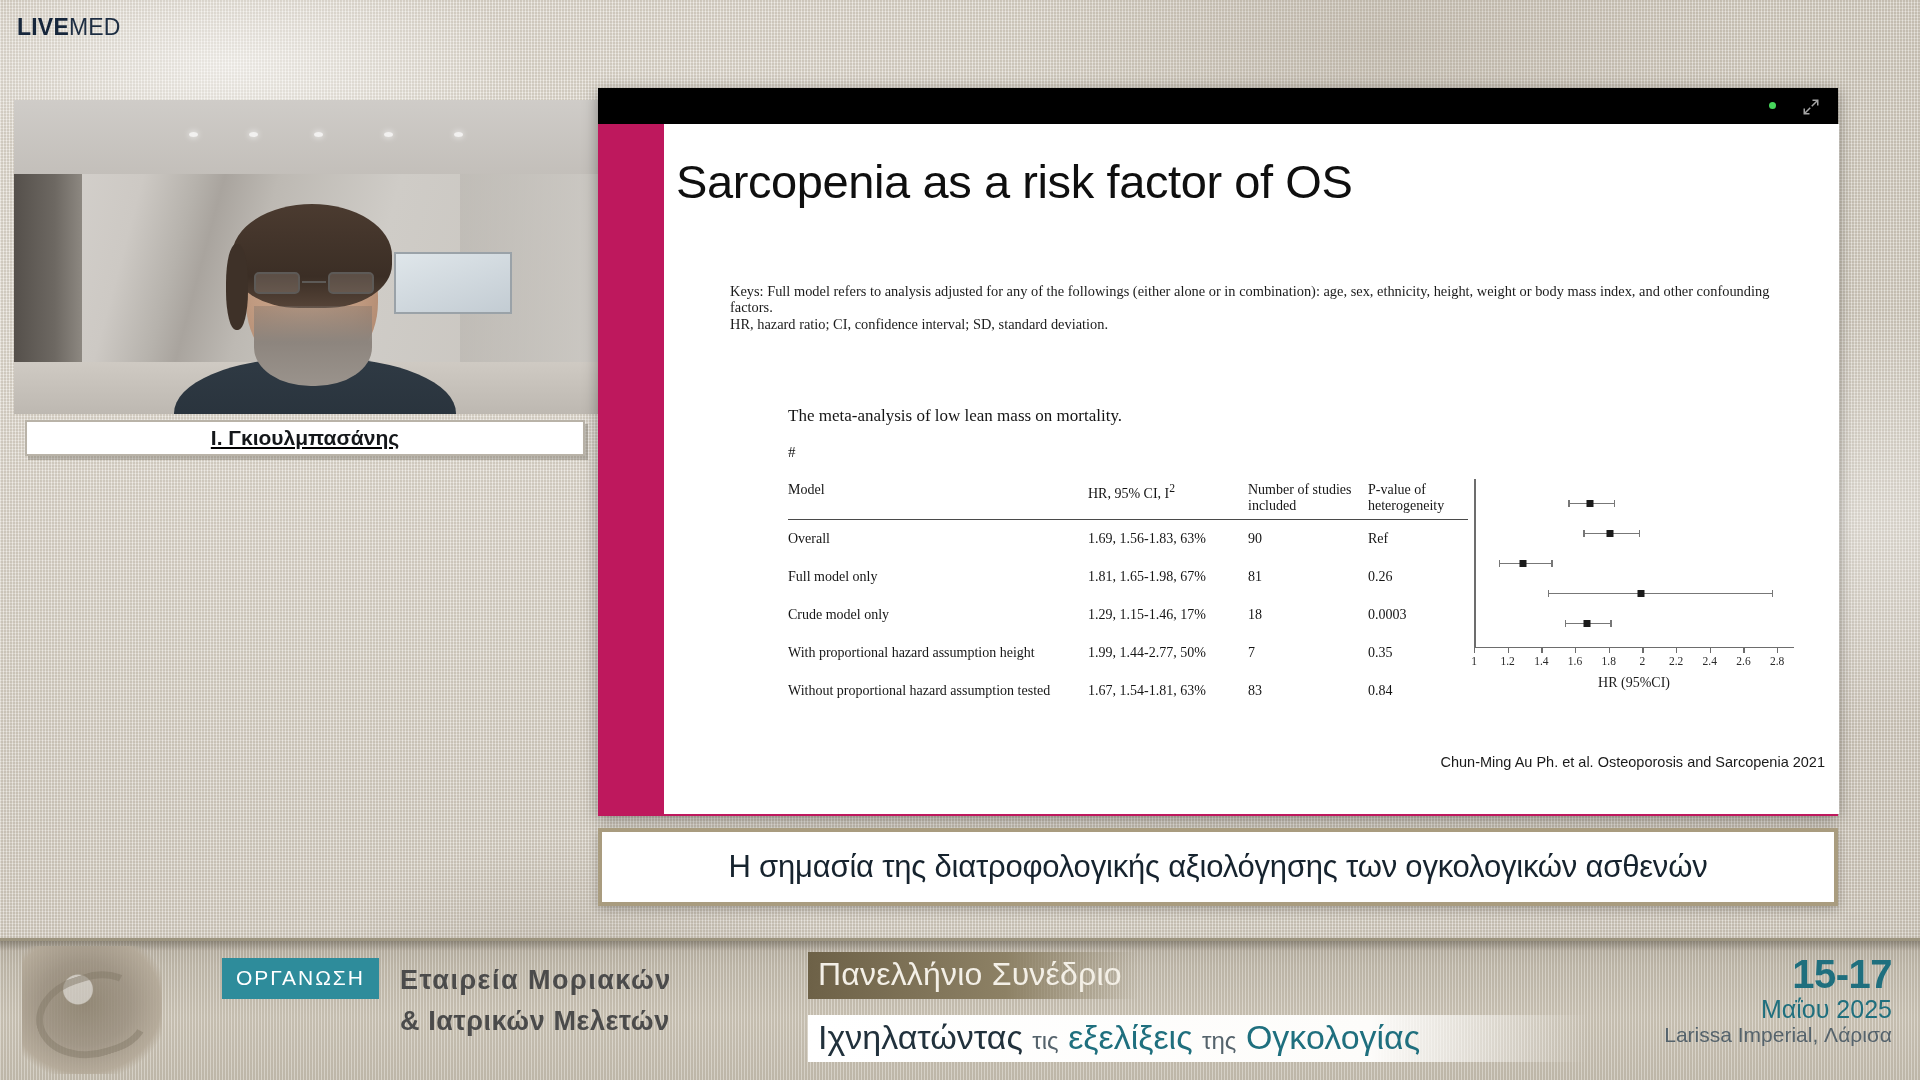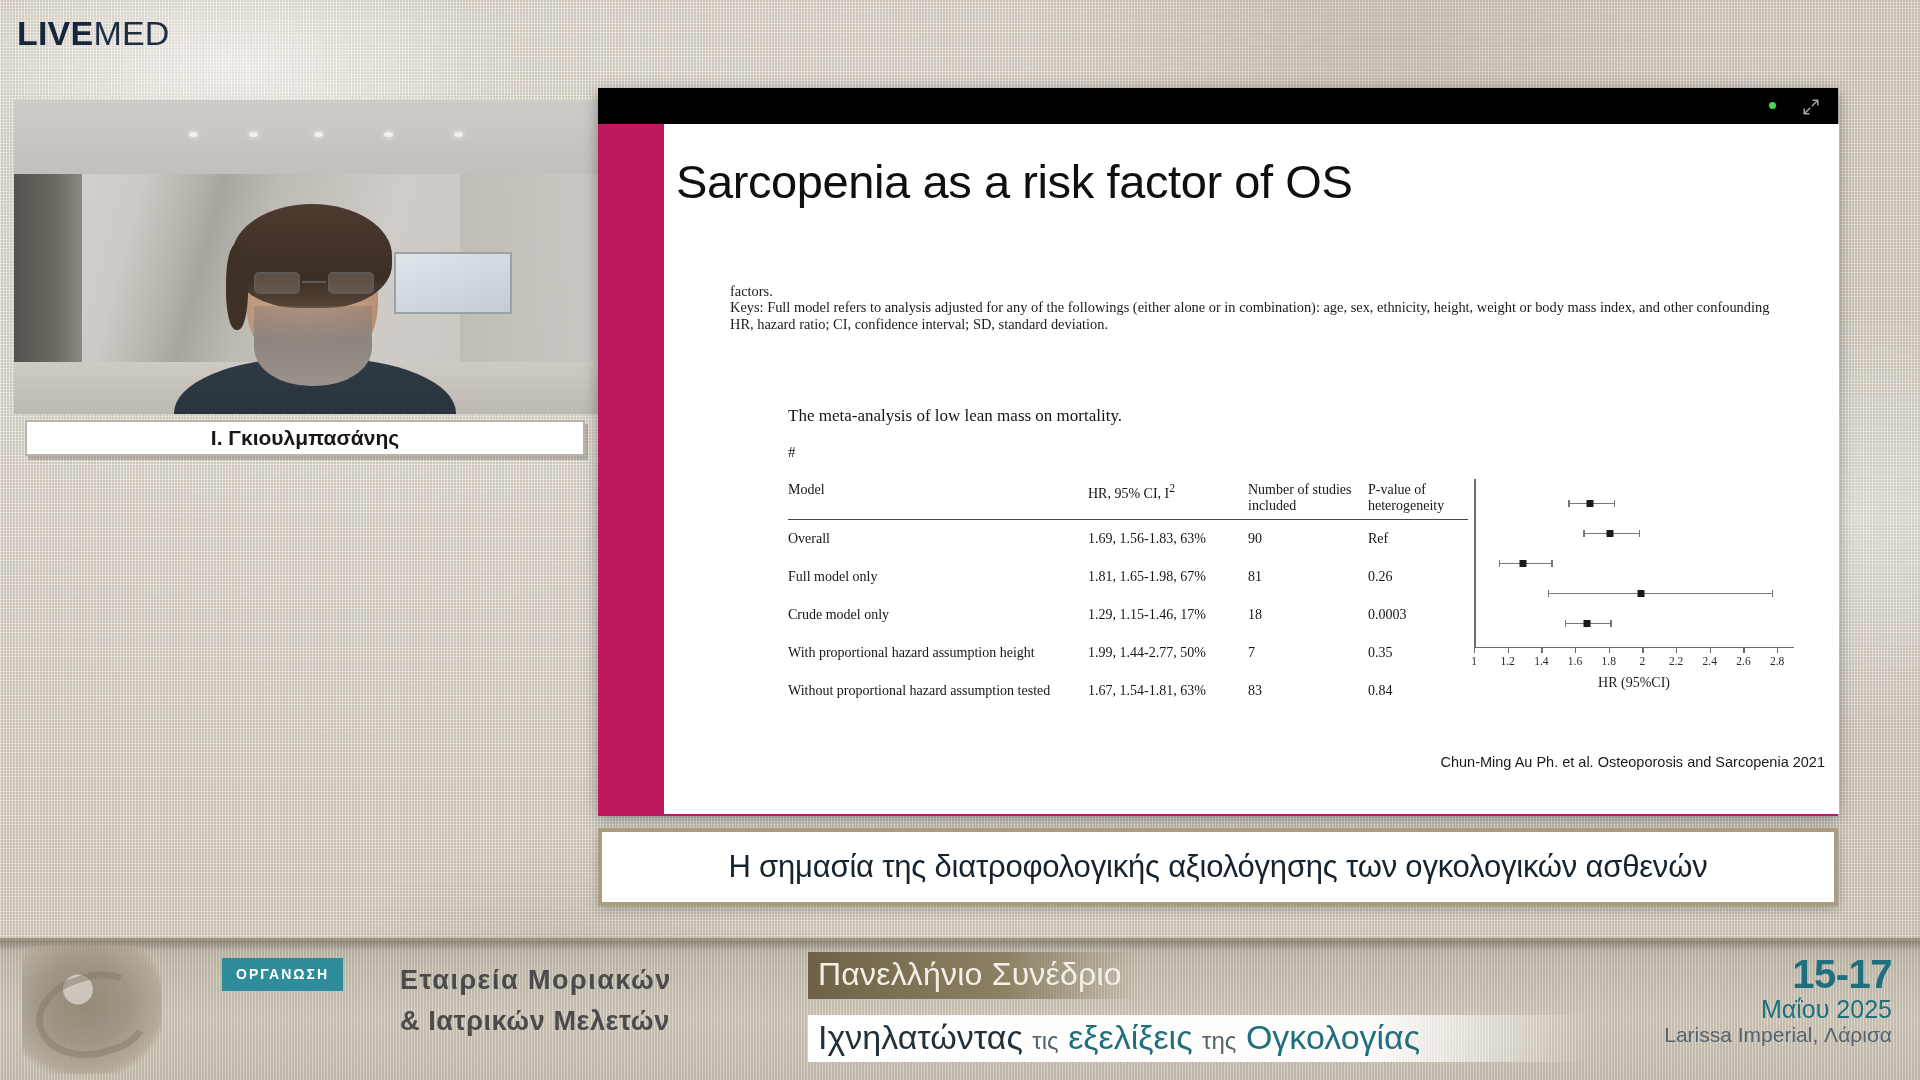--- a/index.html
+++ b/index.html
@@ -26,21 +26,21 @@
     background:
       radial-gradient(ellipse 420px 160px at 12% 6%, rgba(255,255,255,.55), transparent 70%),
       radial-gradient(ellipse 520px 260px at 72% 4%, rgba(160,150,135,.25), transparent 70%),
       radial-gradient(ellipse 700px 300px at 95% 48%, rgba(255,255,255,.35), transparent 70%),
       radial-gradient(ellipse 380px 220px at 30% 92%, rgba(120,112,98,.18), transparent 70%);
   }
 
   
   .logo {
     position: absolute; left: 17px; top: 14px;
-    font-size: 34px; letter-spacing: .2px;
+    font-size: 23px; letter-spacing: .2px;
     color: #16263b;
   }
   .logo .b { font-weight: 700; }
   .logo .l { font-weight: 300; color: #1d2d42; }
 
   
   .video-tile {
     position: absolute; left: 14px; top: 100px;
     width: 596px; height: 314px;
     background: #2e2b28;
@@ -125,21 +125,21 @@
     width: 282px; height: 120px;
     border-radius: 46% 46% 0 0;
     background: linear-gradient(180deg, #2f3a44 0%, #242d36 100%);
   }
   .name-plate {
     position: absolute; left: 25px; top: 420px;
     width: 560px; height: 36px;
     background: #ffffff;
     border: 2px solid #b9b3a8;
     box-shadow: 3px 4px 0 rgba(80,74,64,.28);
-    display: flex; align-items: center; justify-content: center;
+    display: flex; align-items: center; justify-content: center; text-decoration: underline;
   }
   .name-plate span {
     font-size: 21px; font-weight: 700; color: #14171a;
   }
 
   
   .share-panel {
     position: absolute; left: 598px; top: 88px;
     width: 1240px; height: 728px;
     background: #be185d;
@@ -291,21 +291,21 @@
     content:""; position:absolute; left: 14px; top: 28px; width: 96px; height: 70px;
     border-radius: 50% 50% 40% 60%;
     border: 7px solid rgba(120,110,92,.5);
     border-right-color: transparent;
     transform: rotate(-18deg);
   }
   .org-badge {
     position: absolute; left: 222px; top: 958px;
     background: #2e8c9b;
     padding: 8px 14px 9px;
-    color: #fff; font-weight: 700; font-size: 14px; letter-spacing: 2px;
+    color: #fff; font-weight: 400; font-size: 21px; letter-spacing: 2px;
   }
   .org-name {
     position: absolute; left: 400px; top: 960px;
     color: #4b4b4b; font-weight: 700; font-size: 27px; line-height: 1.52;
     letter-spacing: 1.5px;
   }
   .org-name .l2 { letter-spacing: .6px; }
 
   .conf-title-wrap {
     position: absolute; left: 808px; top: 952px; width: 780px;
@@ -372,22 +372,22 @@
   <div class="share-topbar"></div>
   <div class="rec-dot"></div>
   <svg class="expand-icon" viewBox="0 0 24 24">
     <path d="M14 3h7v7M21 3l-8 8M10 21H3v-7M3 21l8-8" fill="none" stroke="#cfcfcf" stroke-width="2"></path>
   </svg>
 
   <div class="slide">
     <div class="slide-title">Sarcopenia as a risk factor of OS</div>
 
     <div class="fig-caption">
+      <p>Keys: Full model refers to analysis adjusted for any of the followings (either alone or in combination): age, sex, ethnicity, height, weight or body mass index, and other confounding</p>
       <p>factors.</p>
-      <p>Keys: Full model refers to analysis adjusted for any of the followings (either alone or in combination): age, sex, ethnicity, height, weight or body mass index, and other confounding</p>
       <p>HR, hazard ratio; CI, confidence interval; SD, standard deviation.</p>
     </div>
 
     <div class="meta-head">The meta-analysis of low lean mass on mortality.</div>
     <div class="hash-mark">#</div>
 
     <table class="tbl">
       <thead>
         <tr>
           <th class="c-model">Model</th>

